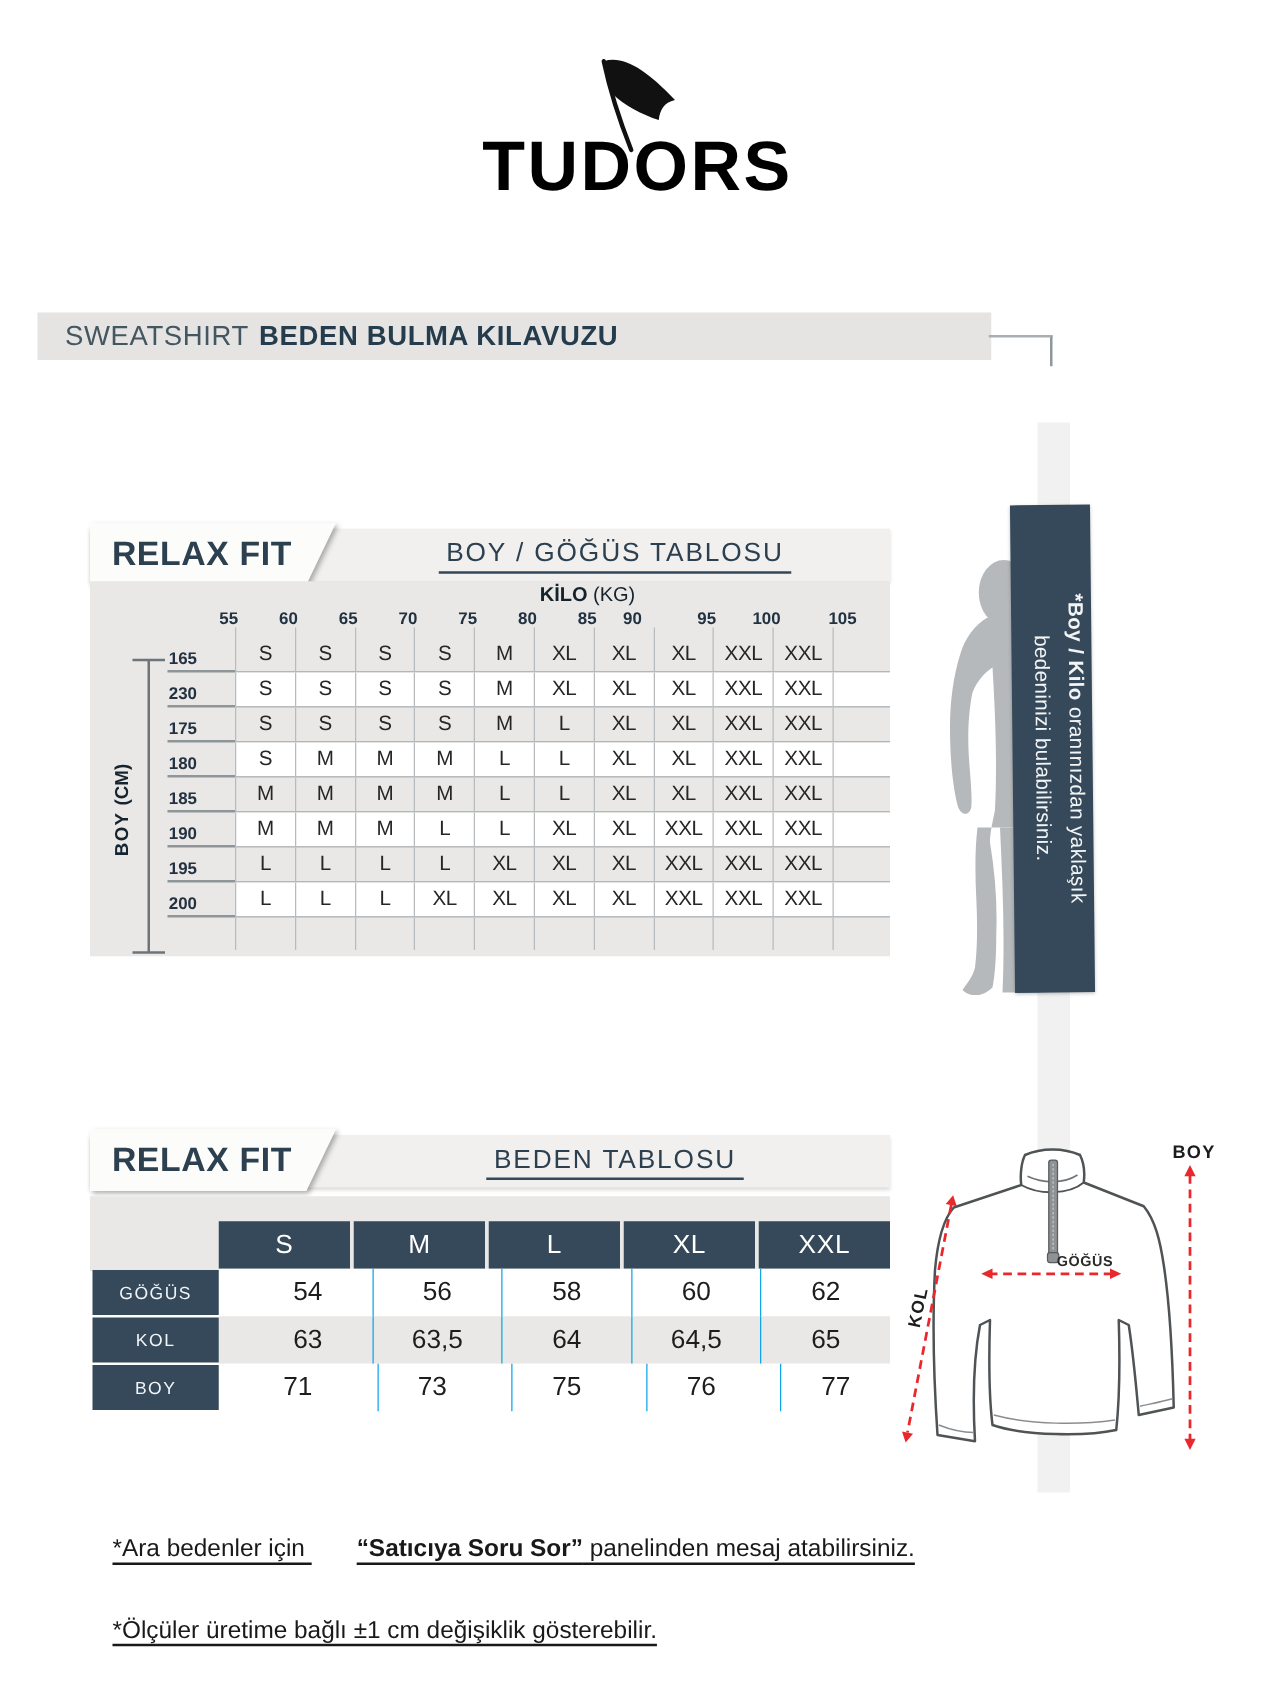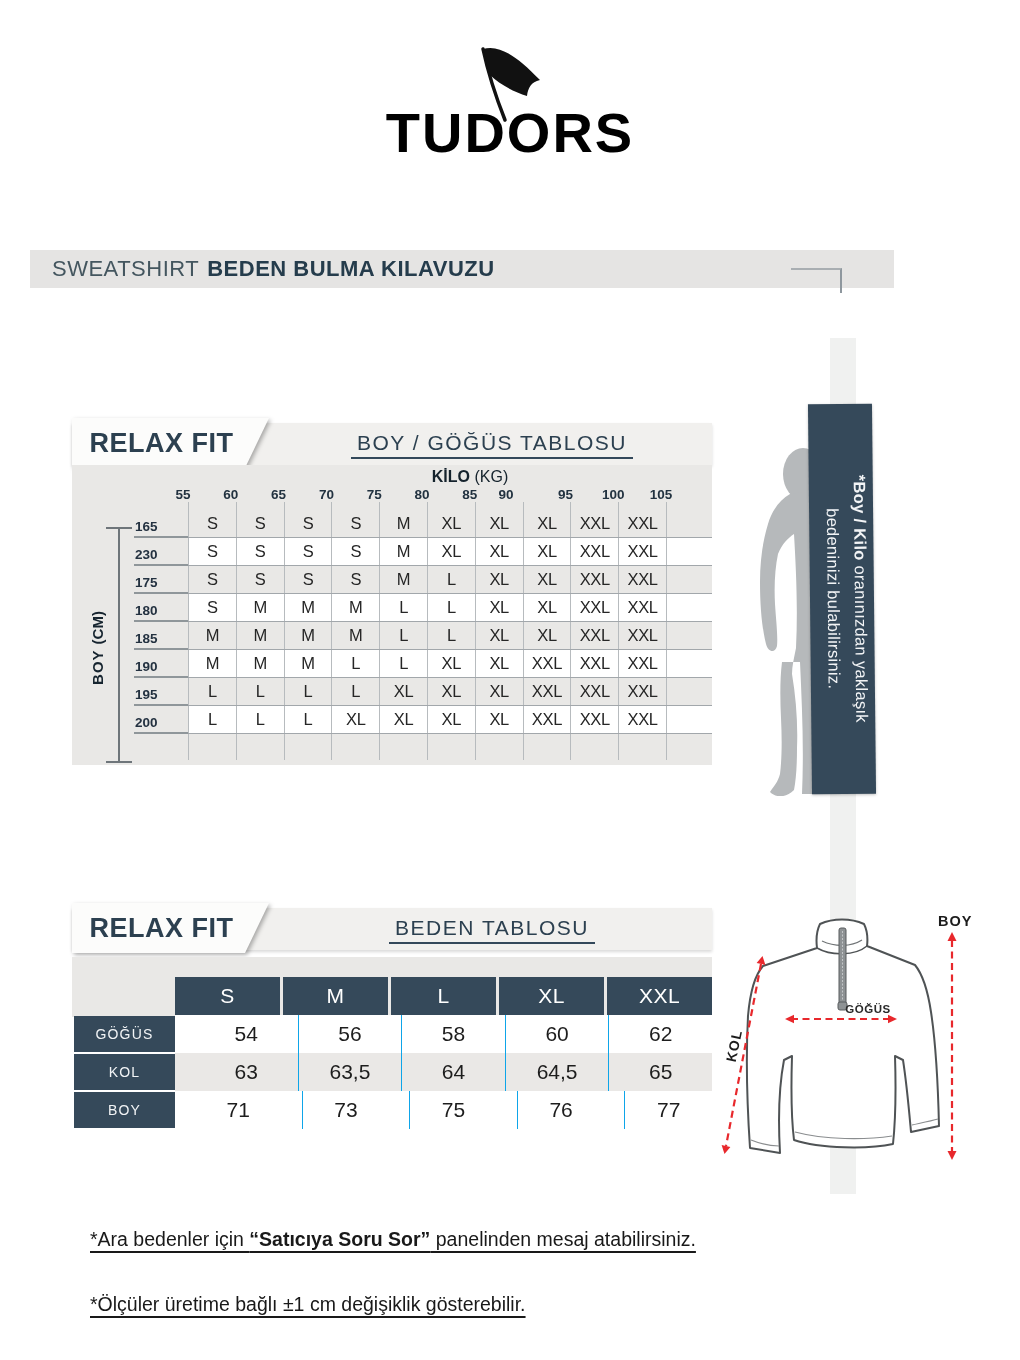--- a/index.html
+++ b/index.html
@@ -6,21 +6,21 @@
   html,body { background:#fff; }
   body { font-family:"Liberation Sans", sans-serif; }
   .page { position:relative; width:1020px; height:1360px; margin:0 auto; background:#fff; overflow:hidden; }
 
   
   .logo-text { position:absolute; top:100px; left:0; width:100%; text-align:center;
     font-size:56px; font-weight:800; letter-spacing:2px; color:#000000; }
   .flag-svg { position:absolute; left:477px; top:44px; }
 
   
-  .topbar { position:absolute; left:30px; top:250px; width:864px; height:38px;
+  .topbar { position:absolute; left:30px; top:250px; width:763px; height:38px;
     background:var(--topbar-bg); display:flex; align-items:center; padding-left:22px;
     font-size:22px; letter-spacing:.5px; }
   .topbar .prod { color:#44565f; font-weight:400; margin-right:8px; }
   .topbar .ttl  { color:#253c4c; font-weight:800; }
   .connector { position:absolute; left:791px; top:268px; width:51px; height:25px;
     border-top:2px solid #a9aeb2; border-right:2px solid #8e979e; }
 
   
   .side-strip { position:absolute; left:830px; top:338px; width:26px; height:856px; background:var(--side-strip); }
   .silhouette-svg { position:absolute; left:740px; top:448px; }
@@ -88,21 +88,21 @@
   .t2-cell { flex:1; display:flex; align-items:center; justify-content:center;
     font-size:21px; color:#1d1d1d; border-left:1px solid #0ea5e9; }
   .t2-row .t2-cell:first-child { border-left:none;padding-left:20px; }
 
   
   .sweat-svg { position:absolute; left:705px; top:888px; }
 
   
   .footnote { position:absolute; left:90px; font-size:19.5px; color:#191919;
     text-decoration:underline; text-decoration-thickness:1.5px; text-underline-offset:5px; }
-  .footnote b { font-weight:800; }
+  .footnote b { font-weight:800;margin-left:36px; }
   #fn1 { top:1228px; }
   #fn2 { top:1293px; }
 </style>
 </head>
 <body>
 
 <div class="page">
 
   <svg class="flag-svg" width="80" height="84" viewBox="0 0 80 84">
     <path d="M6,5 Q13,38 28,76" stroke="#111" stroke-width="3.5" fill="none" stroke-linecap="round"></path>
@@ -153,21 +153,21 @@
         <div class="w-label" style="left: -5px;">55</div>
         <div class="w-label" style="left: 42.8px;">60</div>
         <div class="w-label" style="left: 90.6px;">65</div>
         <div class="w-label" style="left: 138.4px;">70</div>
         <div class="w-label" style="left: 186.2px;">75</div>
         <div class="w-label" style="left: 234px;">80</div>
         <div class="w-label" style="left: 281.8px;">85</div>
         <div class="w-label" style="left: 318px;">90</div>
         <div class="w-label" style="left: 377.4px;">95</div>
         <div class="w-label" style="left: 425.2px;">100</div>
-        <div class="w-label" style="left: 473px;">105</div>
+        <div class="w-label" style="left: 486px;">105</div>
       </div>
     <div id="ticks">
         <div class="m-cell"></div>
         <div class="m-cell"></div>
         <div class="m-cell"></div>
         <div class="m-cell"></div>
         <div class="m-cell"></div>
         <div class="m-cell"></div>
         <div class="m-cell"></div>
         <div class="m-cell"></div>

